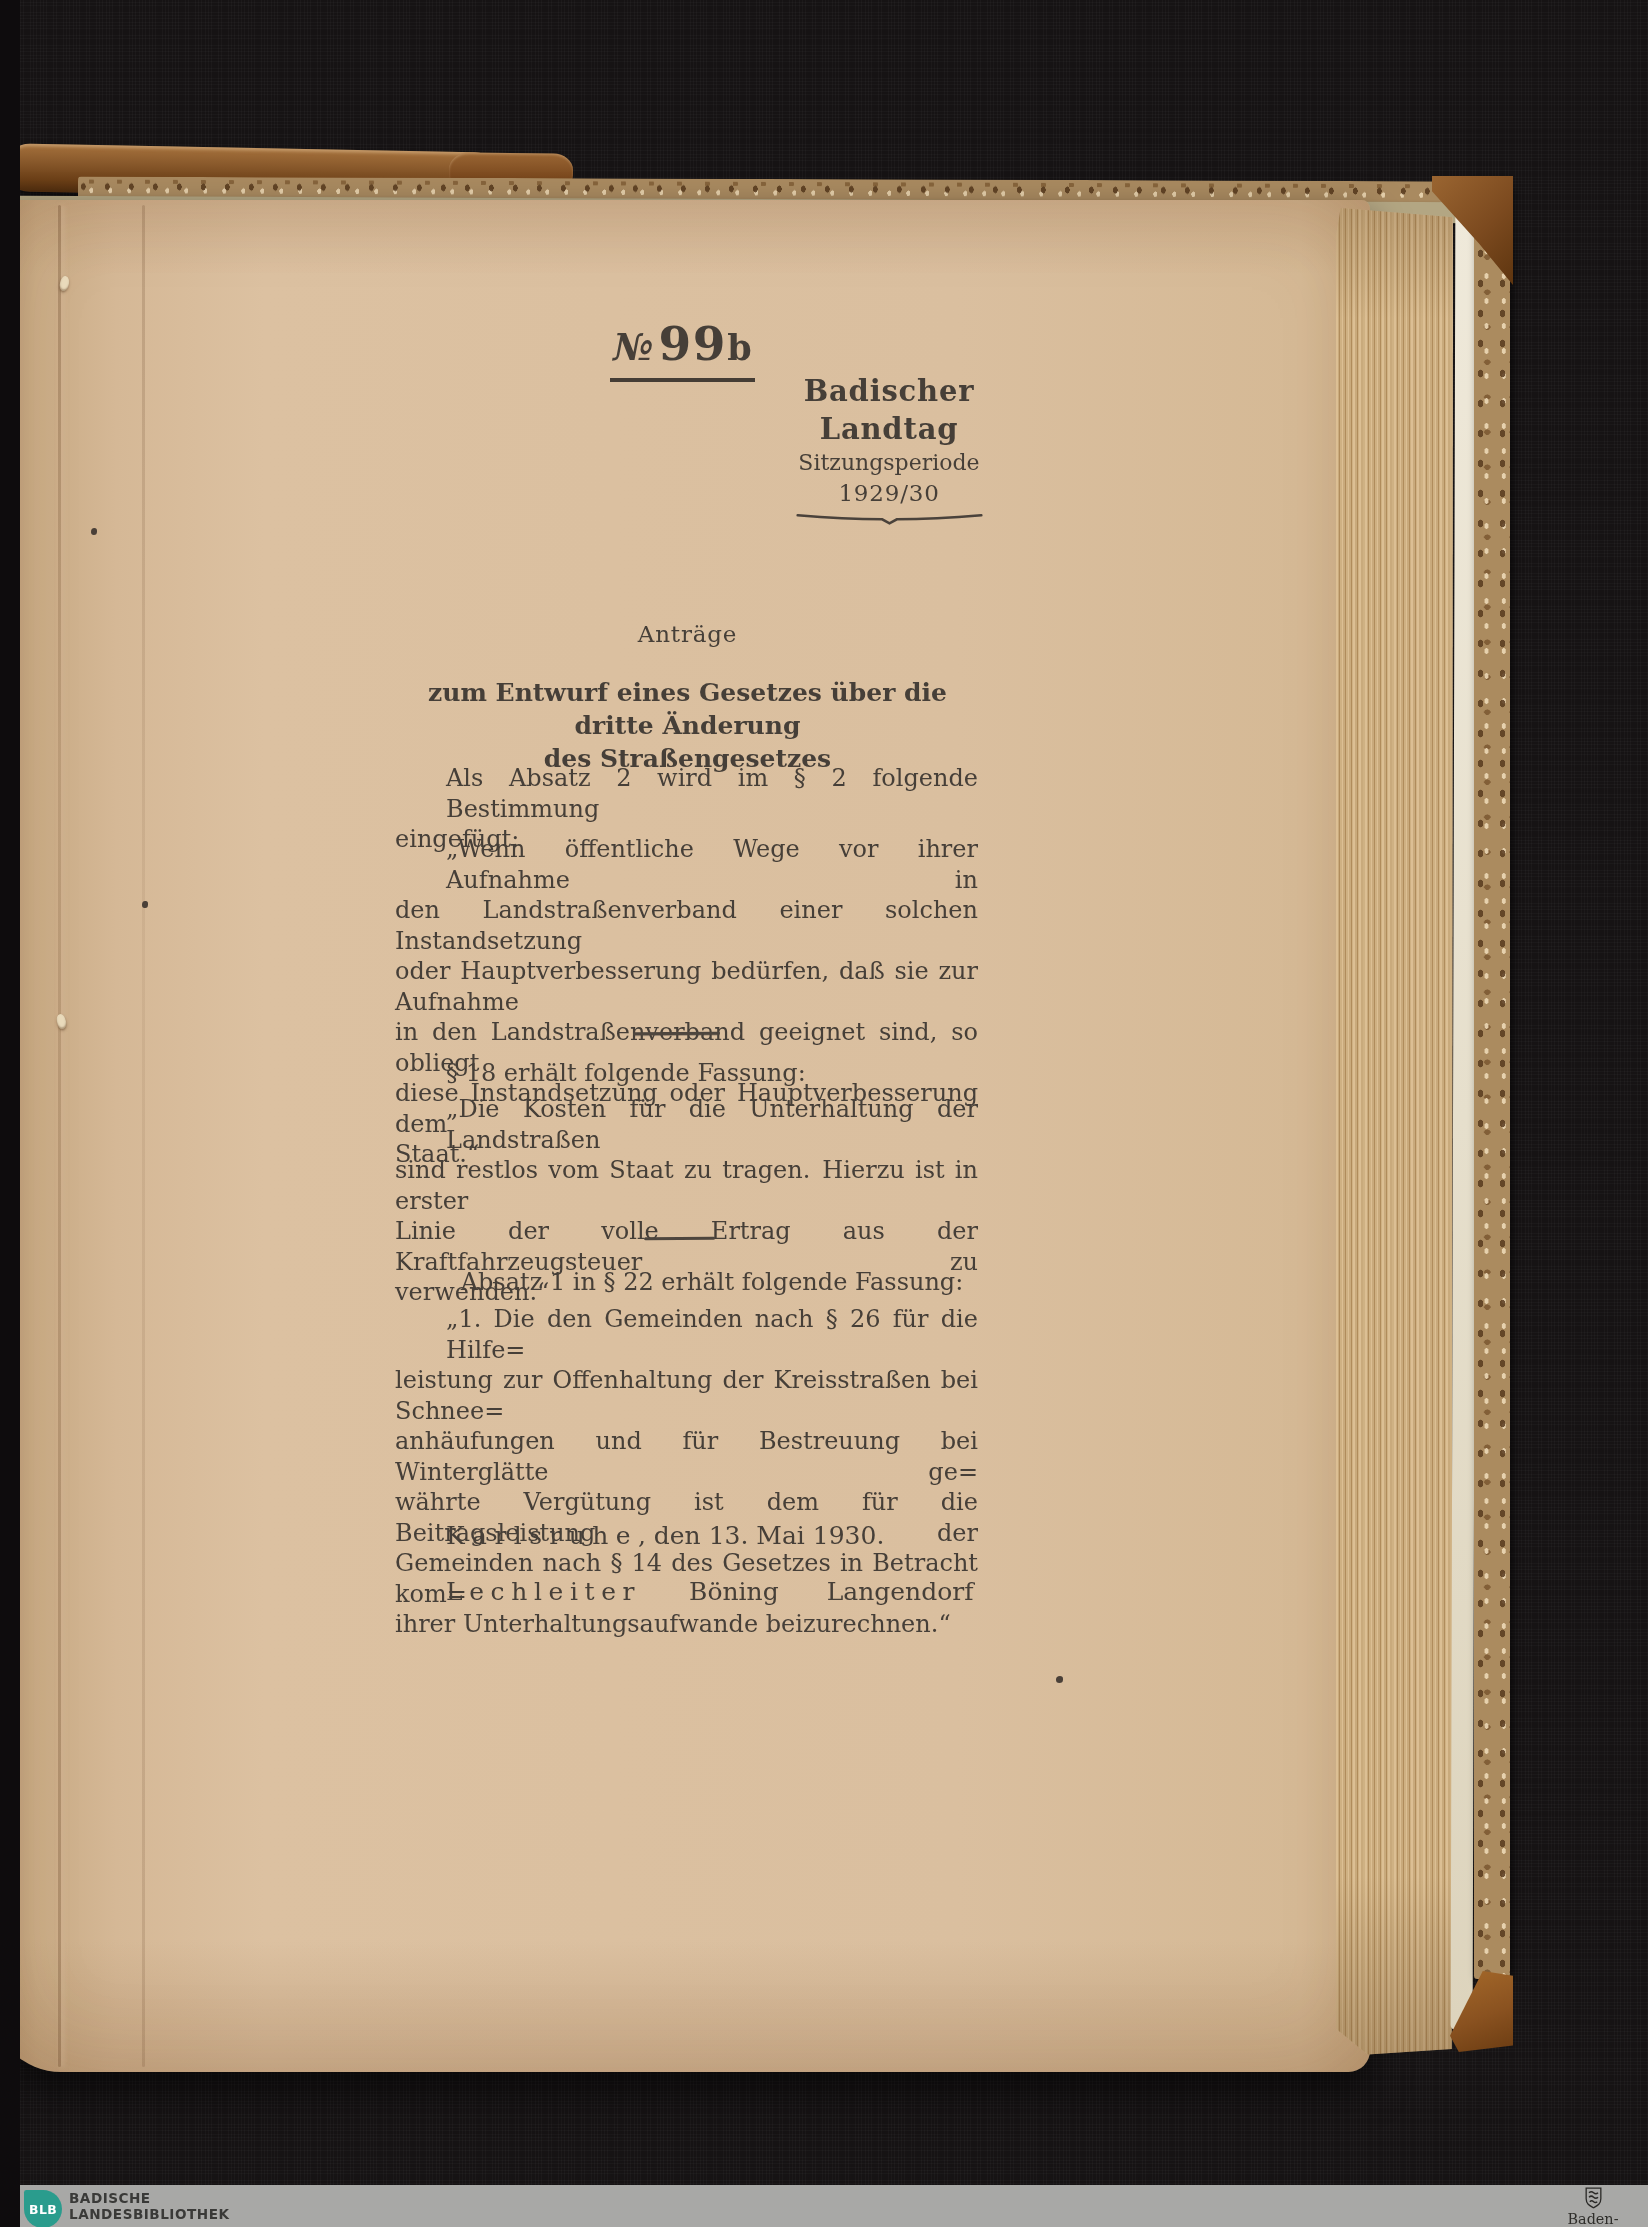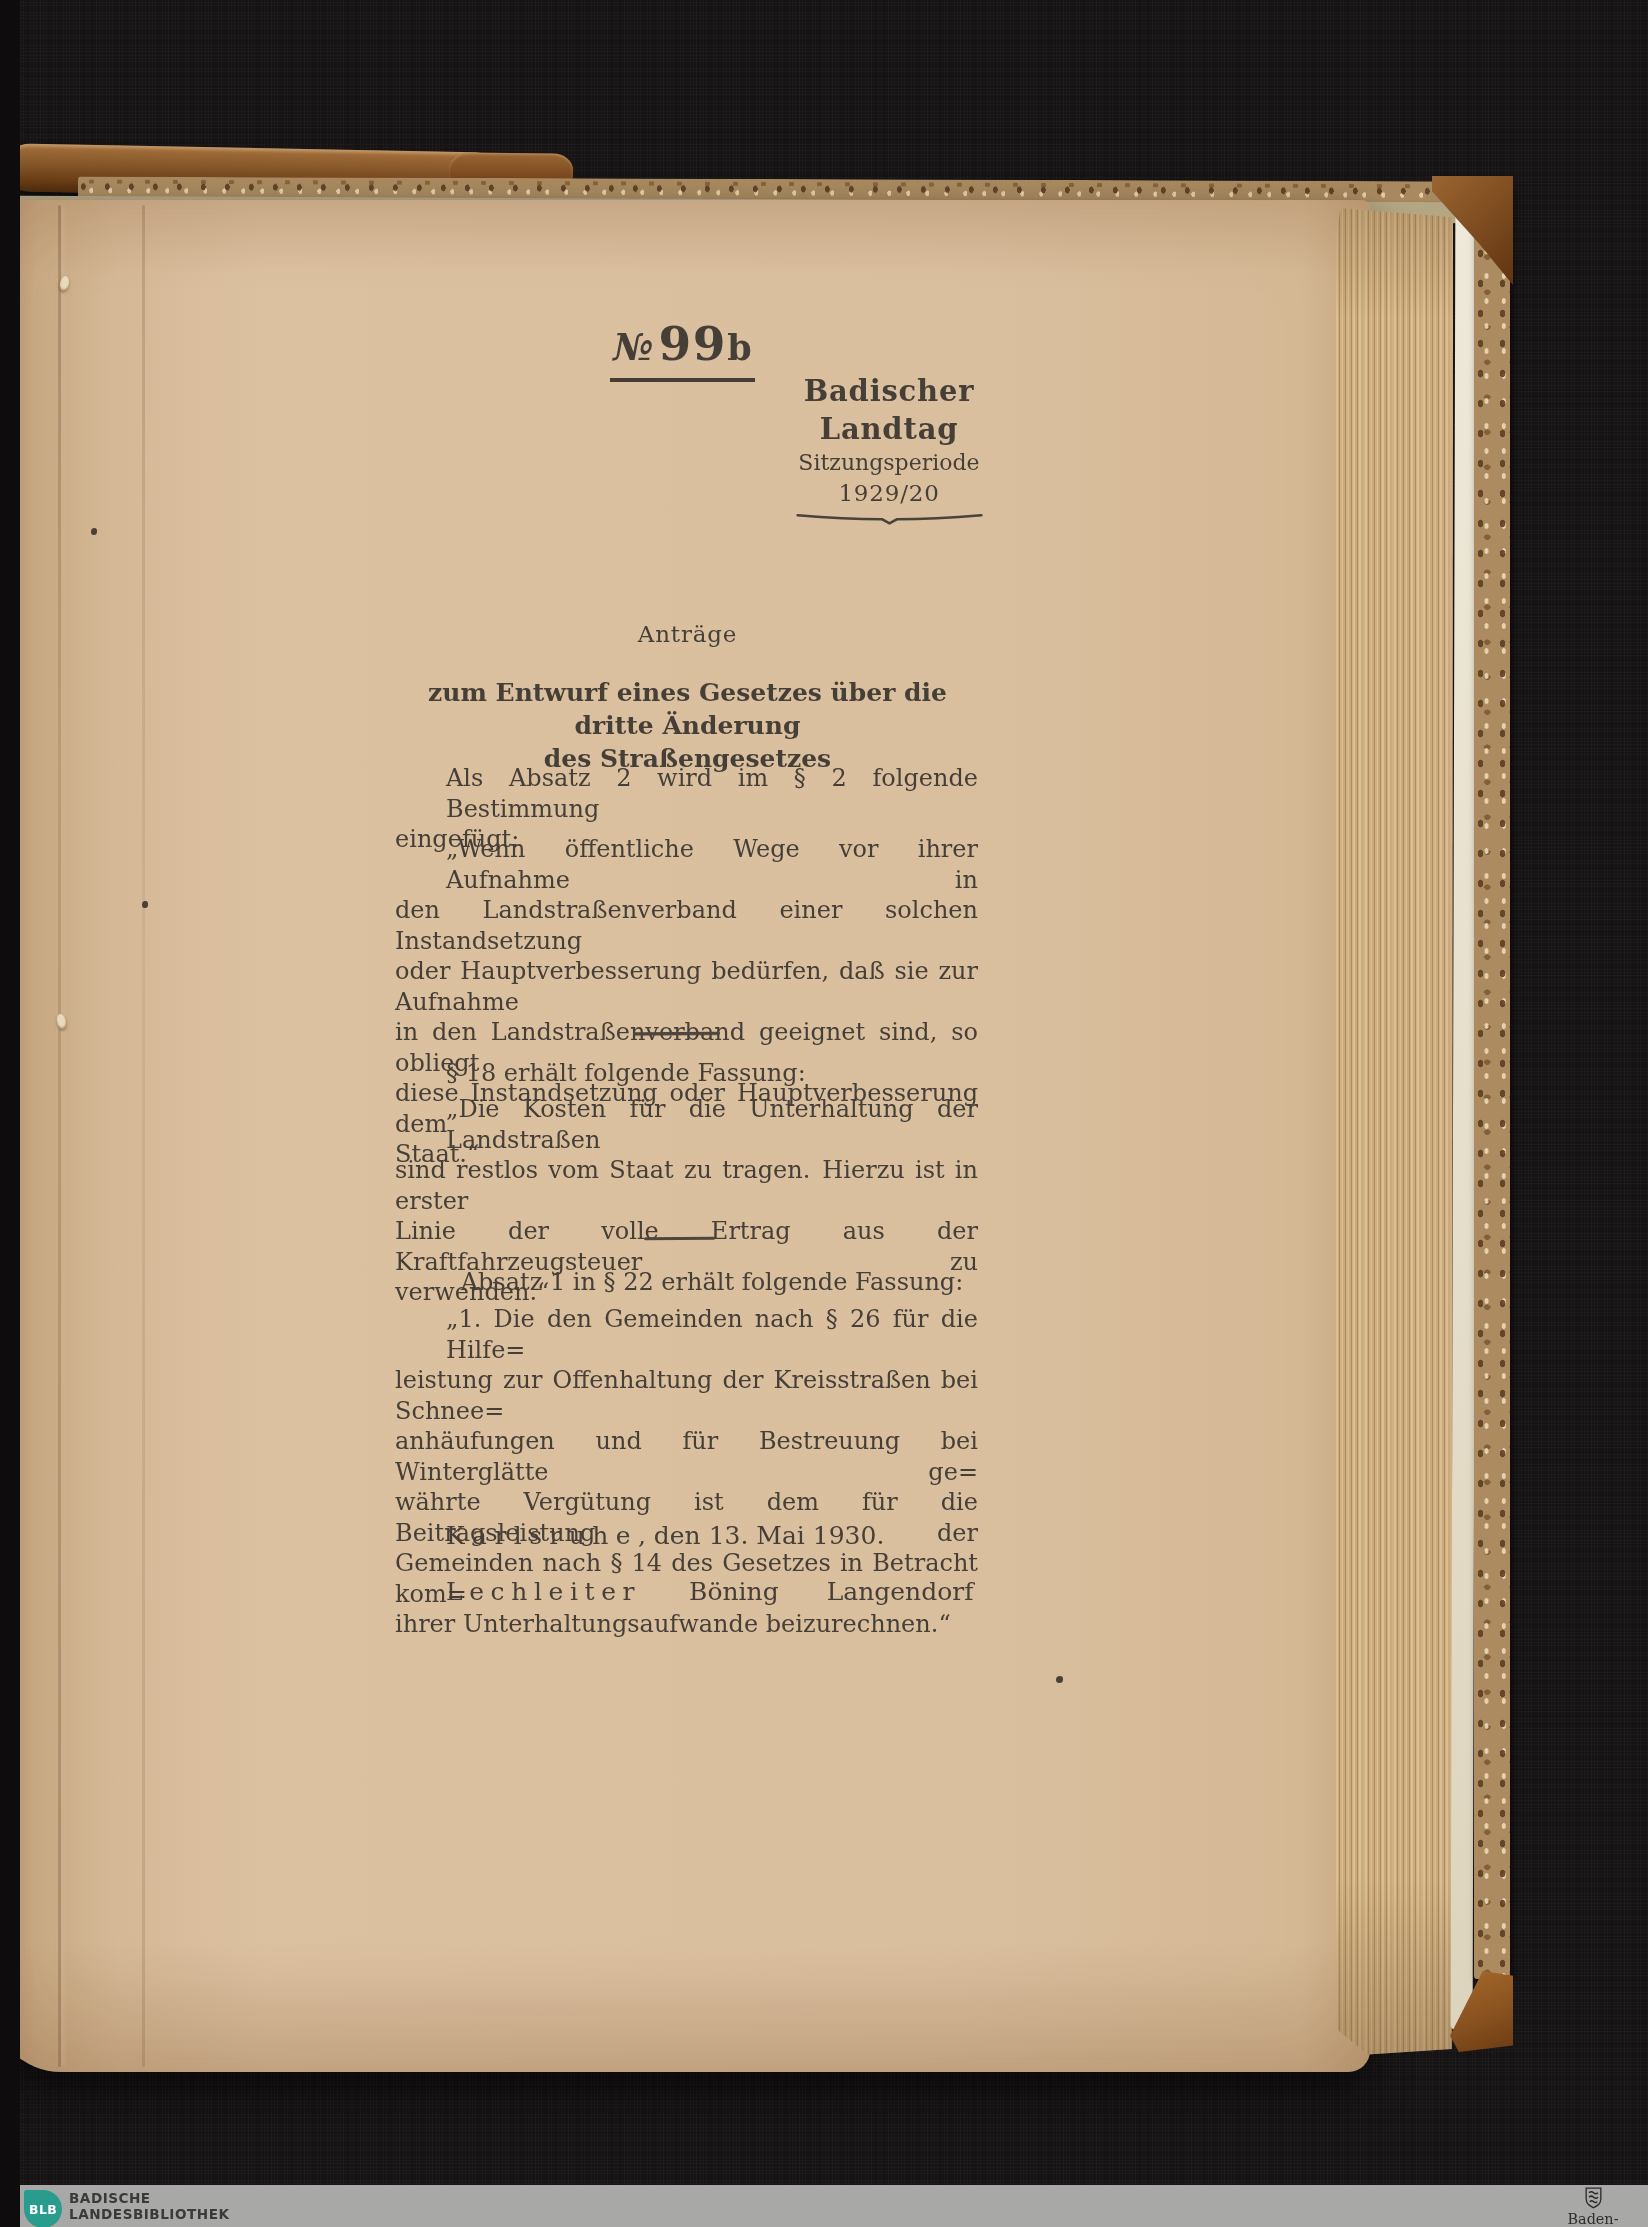--- a/index.html
+++ b/index.html
@@ -142,21 +142,21 @@
   <div class="abs" id="content">
 
     <div class="blk" id="docnum">
       <span class="no">№</span>
       <span class="big">99</span><span class="suf">b</span>
     </div>
 
     <div class="blk" id="org-block">
       <div id="org-line">Badischer Landtag</div>
       <div id="period-label">Sitzungsperiode</div>
-      <div id="period-years">1929/20</div>
+      <div id="period-years">1929/30</div>
       <svg id="brace" width="191" height="13" viewBox="0 0 232 16">
         <path d="M3 4 C60 9, 95 9, 107 9 L116 14 L125 9 C137 9, 172 9, 229 4" stroke="#4a423b" stroke-width="3.2" fill="none" stroke-linecap="round"></path>
       </svg>
     </div>
 
     <div class="blk" id="doc-title">Anträge</div>
 
     <div class="blk" id="doc-subtitle">
       <div>zum Entwurf eines Gesetzes über die dritte Änderung</div>
       <div>des Straßengesetzes</div>

